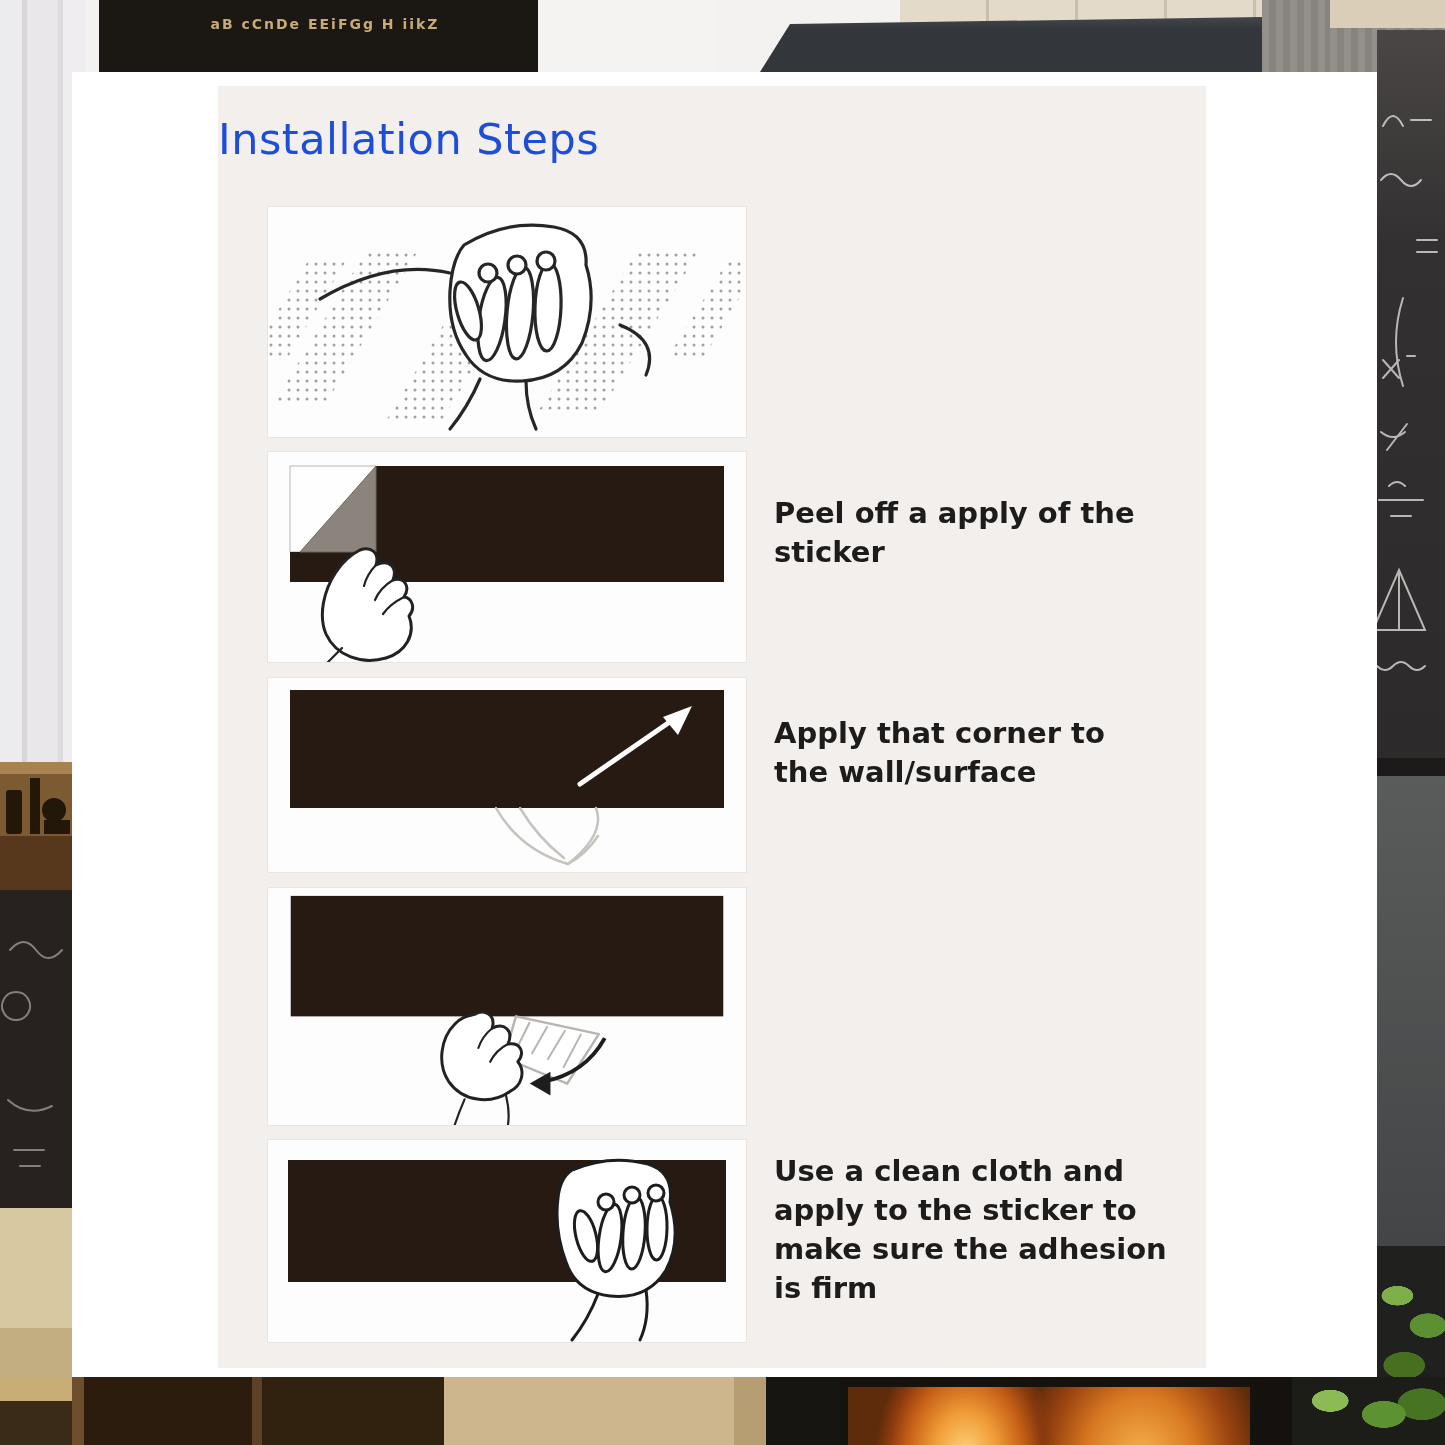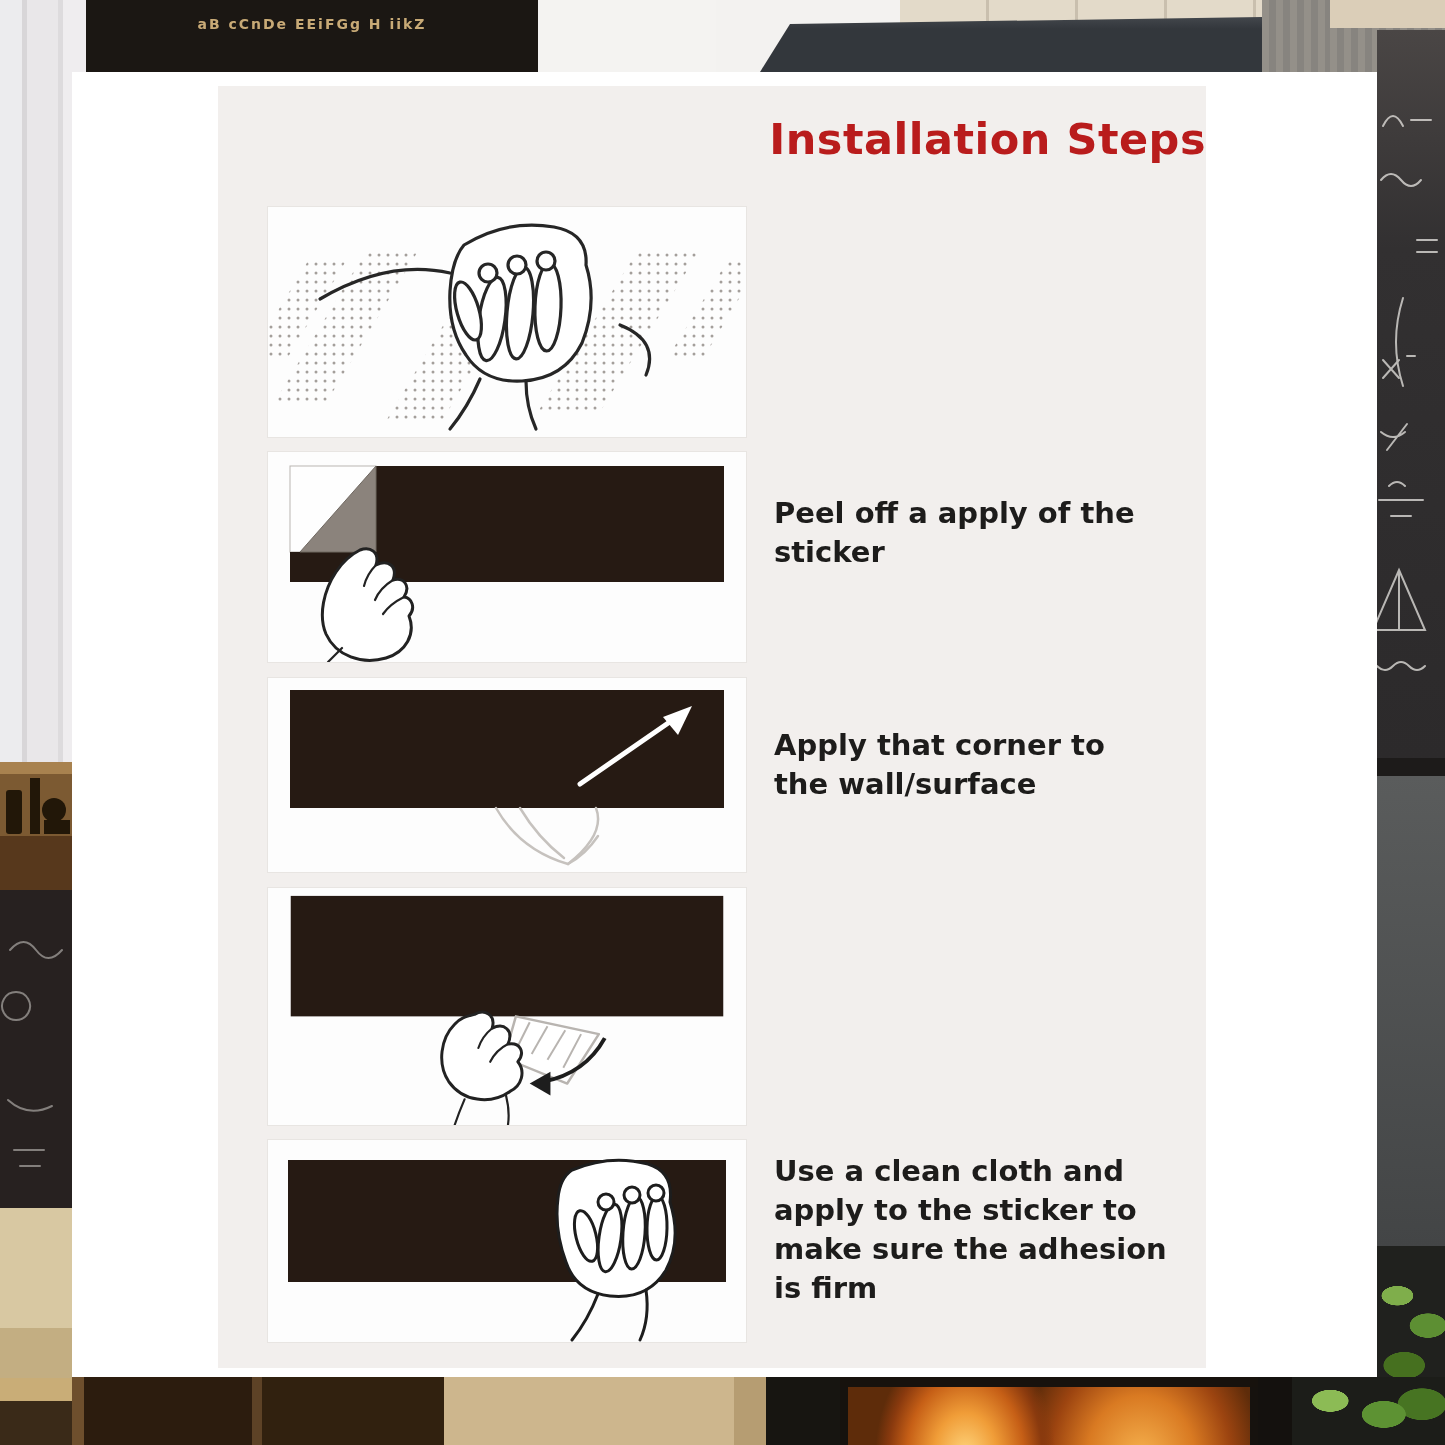--- a/index.html
+++ b/index.html
@@ -2,21 +2,21 @@
 <html><head>
 <meta charset="utf-8">
 <style>
   html,body{margin:0;padding:0;background:#ffffff;}
   .stage{position:relative;width:1445px;height:1445px;overflow:hidden;
          font-family:"DejaVu Sans","Liberation Sans",sans-serif;background:#f3f2f0;}
   .abs{position:absolute;}
 
   
   .bg{position:absolute;inset:0;z-index:1;}
-  .top-chalkboard{left:86px;top:0;width:452px;height:72px;background:#1b1713;
+  .top-chalkboard{left:99px;top:0;width:452px;height:72px;background:#1b1713;
     color:#c8aa76;font-weight:bold;font-size:14px;letter-spacing:2px;text-align:center;line-height:21px;padding-top:14px;box-sizing:border-box;}
   .top-wall-mid{left:538px;top:0;width:178px;height:72px;background:#f4f3f1;}
   .top-cabinets{left:900px;top:0;width:362px;height:26px;background:
      repeating-linear-gradient(90deg,#e3dac9 0 86px,#c9bfae 86px 89px);}
   .top-hood{left:716px;top:0;width:546px;height:72px;
      background:linear-gradient(#5a5e64,#33373c 40%);
      clip-path:polygon(74px 24px,546px 17px,546px 72px,44px 72px);}
   .top-concrete-a{left:1262px;top:0;width:68px;height:72px;background:
      repeating-linear-gradient(90deg,#949089 0 7px,#87847f 7px 14px);}
   .top-concrete-b{left:1330px;top:28px;width:115px;height:44px;background:
@@ -59,22 +59,22 @@
   .bottom-sliver{left:1258px;top:1377px;width:34px;height:68px;background:#14110e;}
   .bottom-plant{left:1292px;top:1377px;width:153px;height:68px;background:
      radial-gradient(30px 18px at 25% 35%,#8cbb55 0 60%,transparent 62%),
      radial-gradient(36px 22px at 60% 55%,#5d9233 0 60%,transparent 62%),
      radial-gradient(40px 26px at 85% 40%,#477422 0 60%,transparent 62%),
      #1c1d19;}
 
   
   .card{left:72px;top:72px;width:1305px;height:1305px;background:#ffffff;z-index:2;}
   .panel{left:146px;top:14px;width:988px;height:1282px;background:#f2efed;}
-  .title{left:0;top:28px;width:100%;text-align:right;color:#b91c1c;
-         font-size:43px;font-weight:bold;letter-spacing:0.5px;}
+  .title{left:0;top:28px;width:100%;text-align:left;color:#1d4ed8;
+         font-size:43px;font-weight:normal;letter-spacing:0.5px;}
   .illus{left:50px;width:478px;background:#fdfdfd;box-shadow:0 0 0 1px rgba(60,50,40,0.05);}
   .illus svg{display:block;width:100%;height:100%;}
   .step-text{left:556px;width:432px;color:#1d1c1b;font-size:29px;font-weight:bold;
              line-height:39px;white-space:pre-line;}
 </style>
 </head>
 <body>
 
 <div class="stage">
 
@@ -202,21 +202,21 @@
           <rect x="22" y="12" width="434" height="118" fill="#261a13"></rect>
           <path d="M312,106 L406,41" fill="none" stroke="#ffffff" stroke-width="5" stroke-linecap="round"></path>
           <polygon points="424,28 395,39 410,57" fill="#ffffff"></polygon>
           <g fill="none" stroke="#c6c2be" stroke-width="2.5" stroke-linecap="round">
             <path d="M228,130 Q252,172 300,186 Q338,156 328,130"></path>
             <path d="M252,130 Q270,160 296,180"></path>
             <path d="M300,186 Q318,176 330,158"></path>
           </g>
         </svg>
       </div>
-      <div class="abs step-text" style="top:628px;margin-top:12px;">Apply that corner to
+      <div class="abs step-text" style="top:628px;">Apply that corner to
 the wall/surface</div>
 
       <div class="abs illus" style="top:802px;height:237px;">
         <svg viewBox="0 0 478 240">
           <rect x="20" y="8" width="438" height="122" fill="#261a13"></rect>
           <path d="M248,130 L332,148 L300,198 L236,172 Z" stroke="#b8b4b0" stroke-width="2.5" fill="#ffffff" stroke-linejoin="round"></path>
           <g stroke="#b8b4b0" stroke-width="2">
             <path d="M262,136 L250,160"></path>
               <path d="M280,140 L264,168"></path>
             <path d="M298,144 L280,174"></path>

